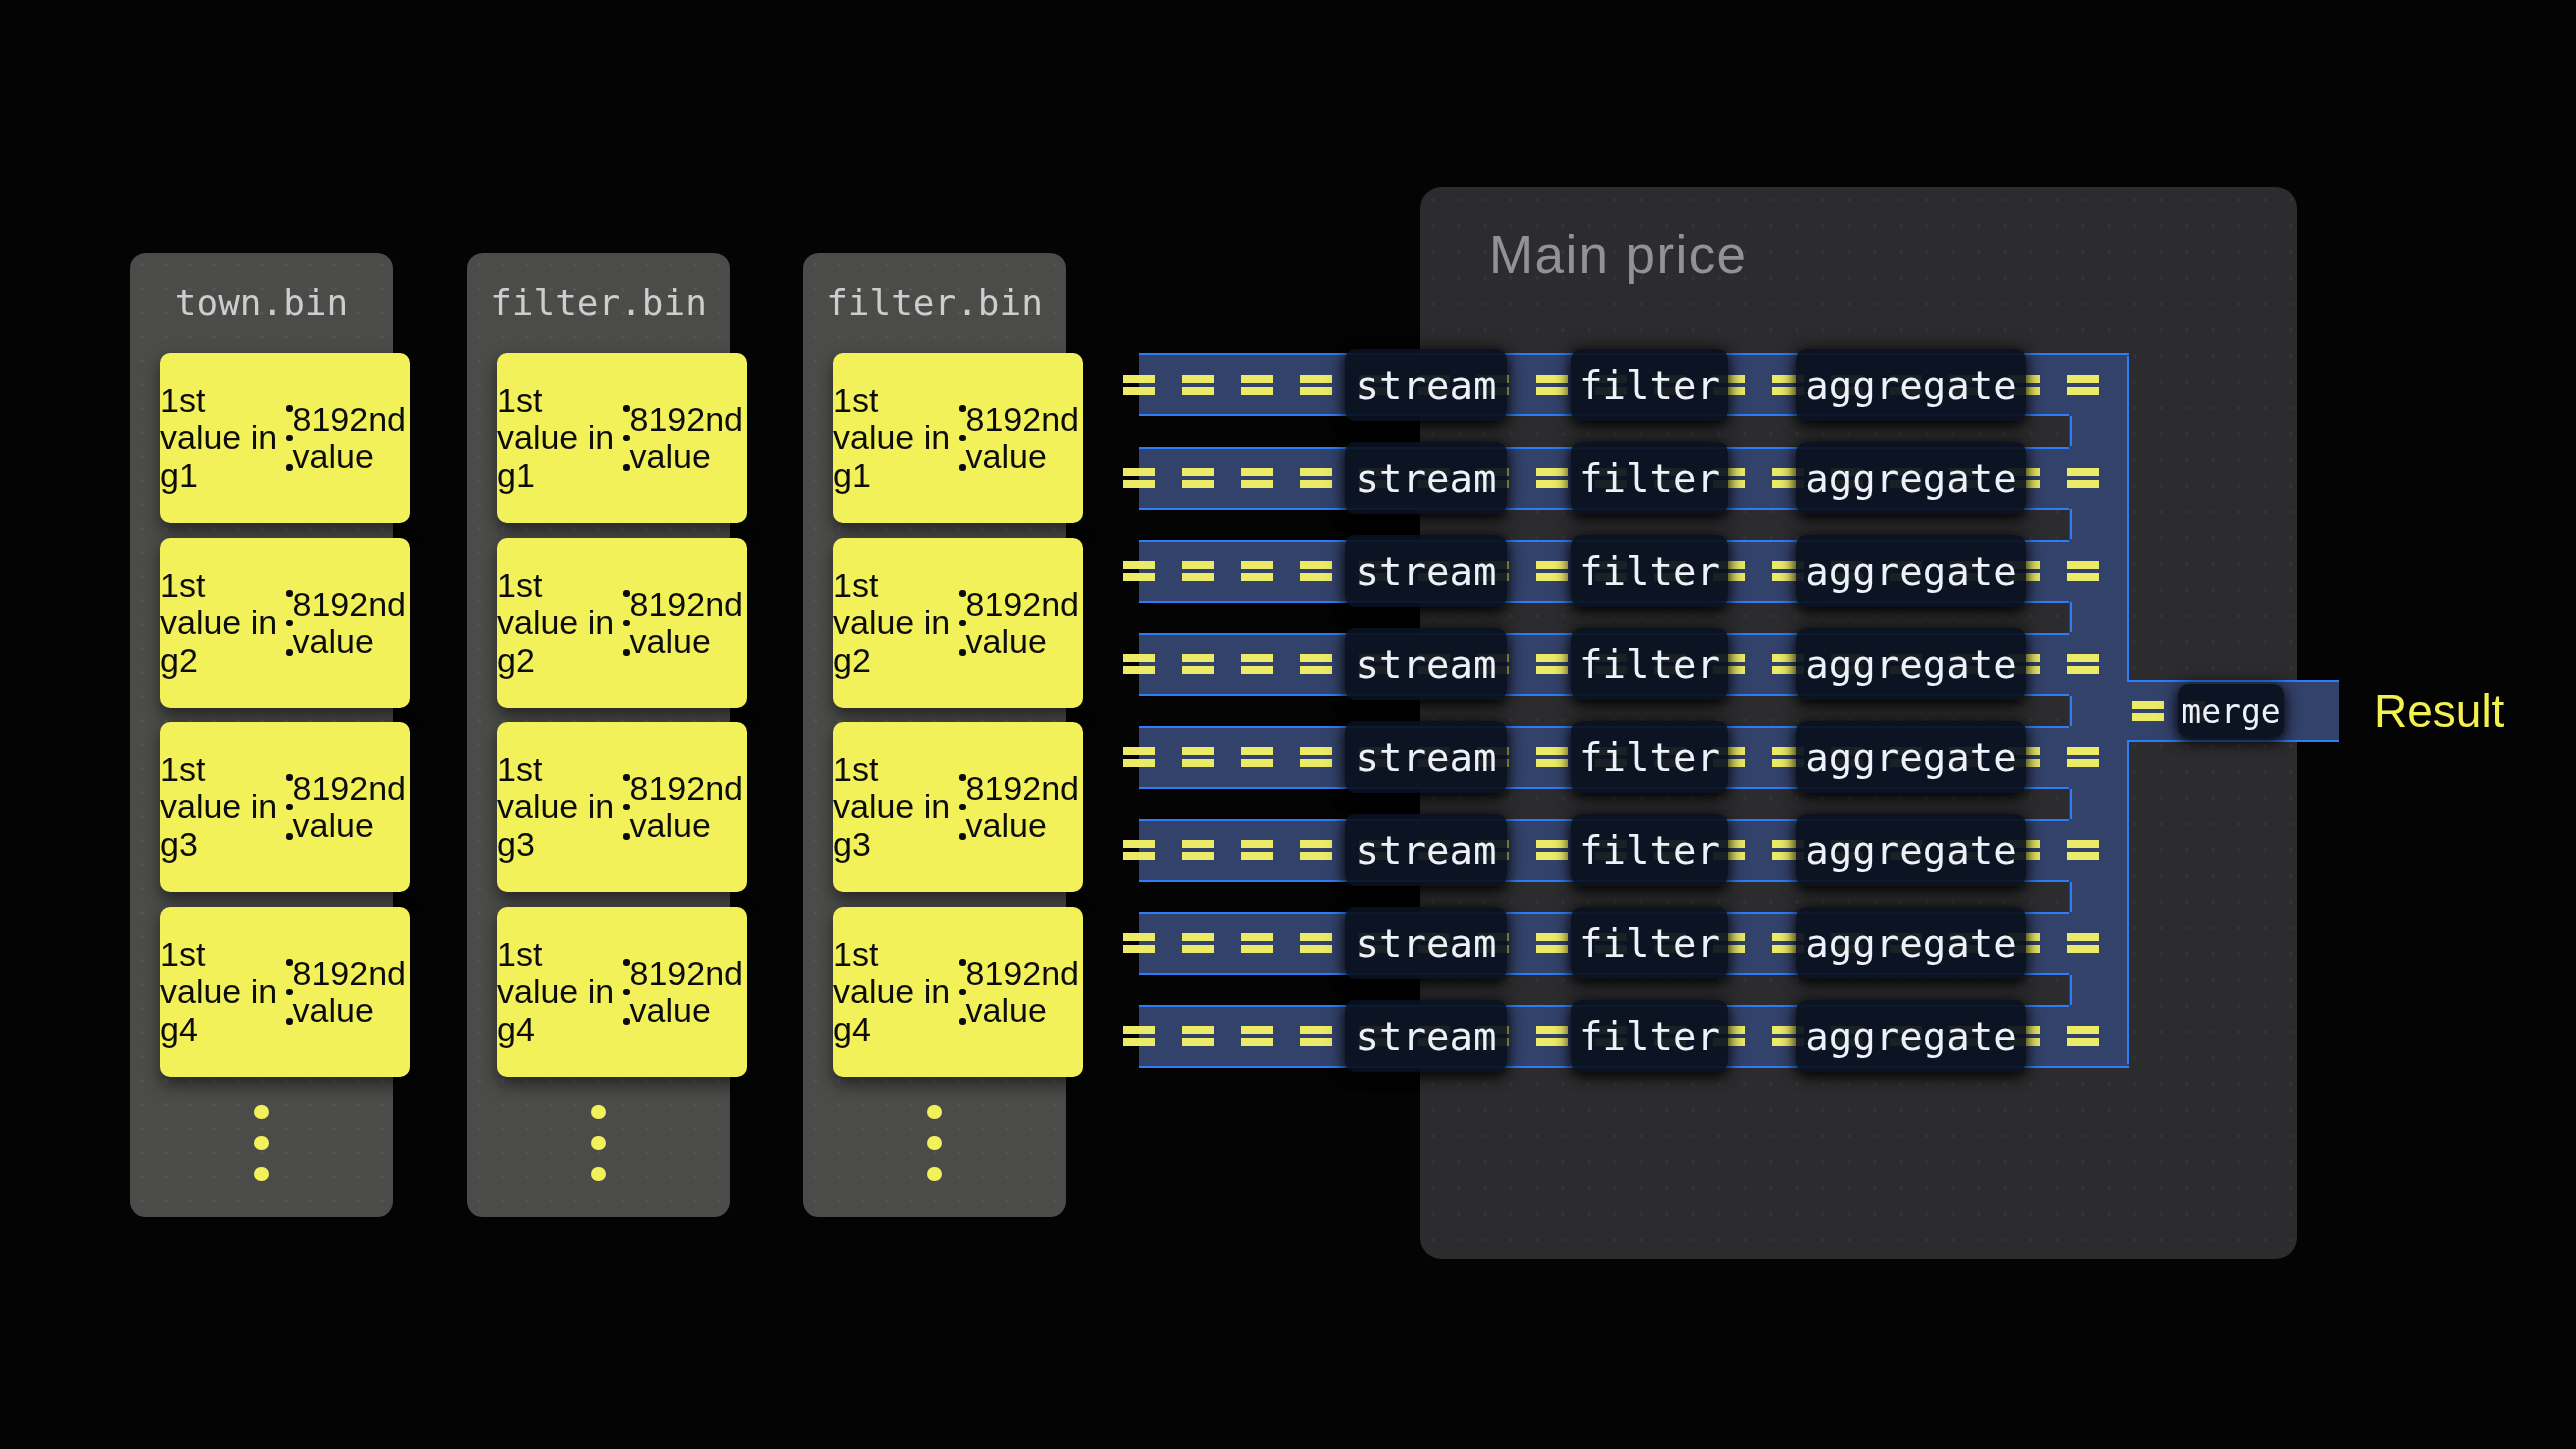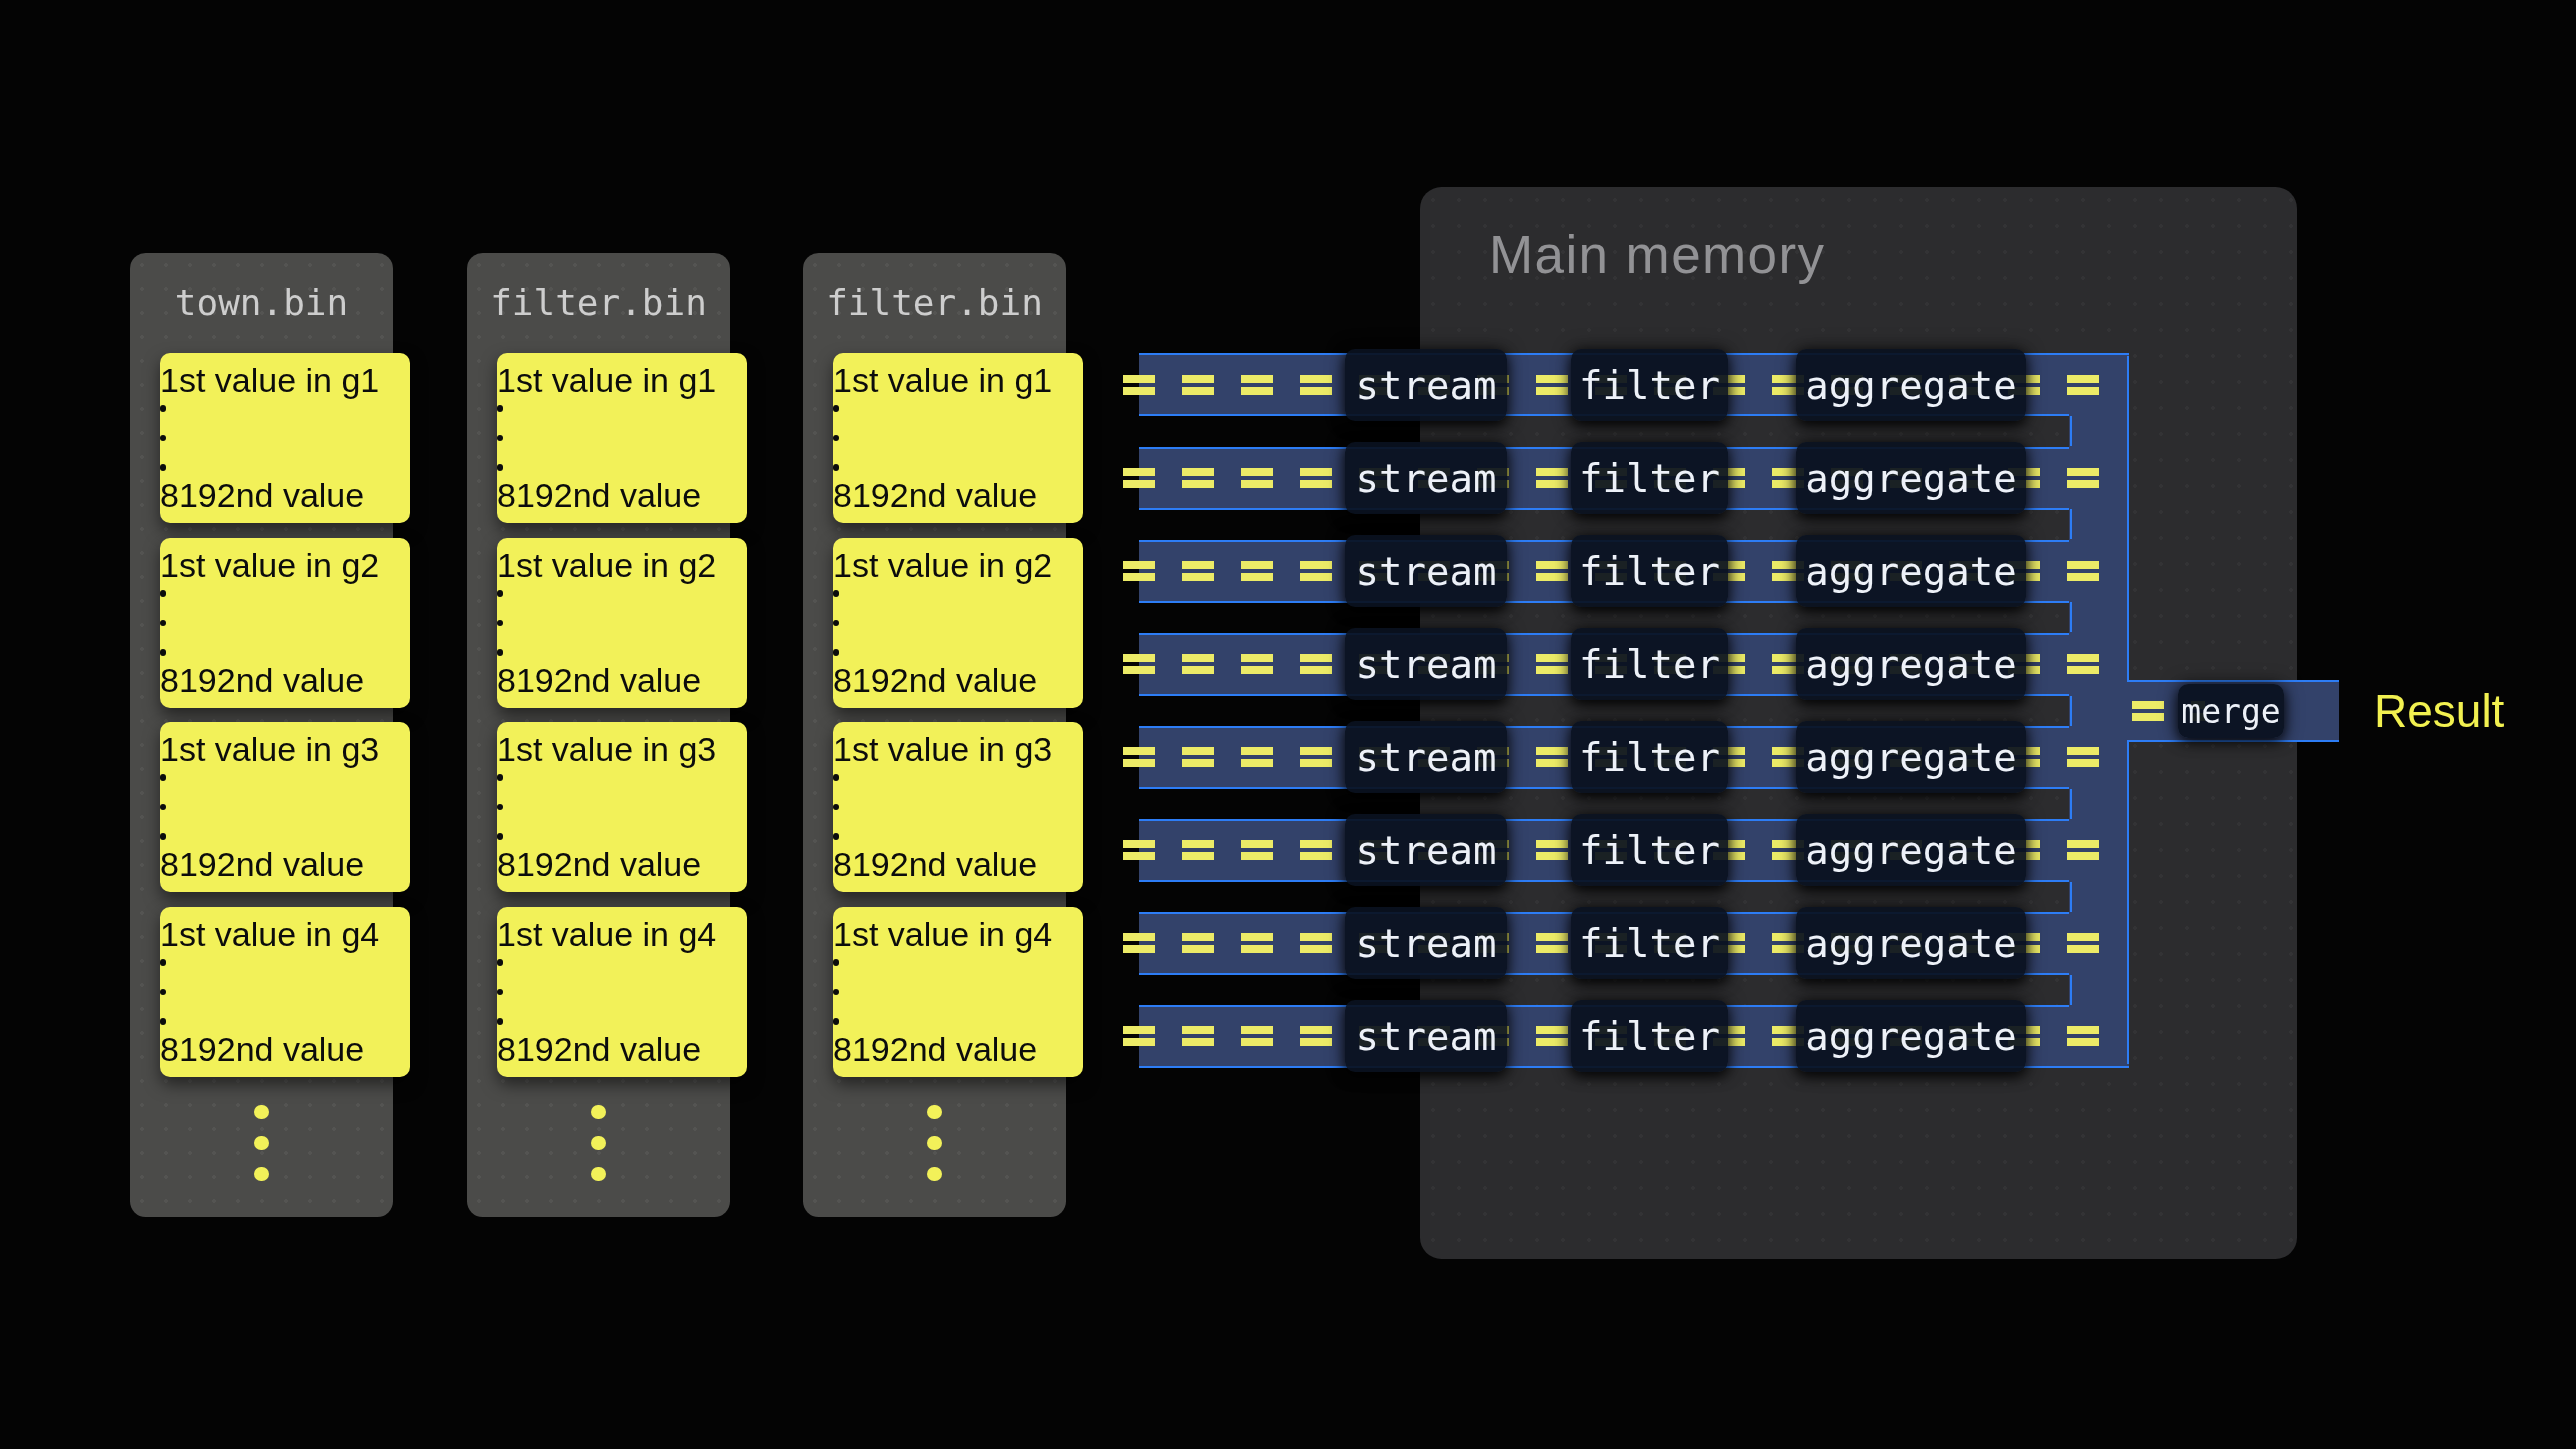--- a/index.html
+++ b/index.html
@@ -8,21 +8,21 @@
 
   
   .file-panel{position:absolute;top:253px;width:263px;height:964px;background:#4b4b49;
     border-radius:15.7px;
     background-image:radial-gradient(rgba(255,255,255,0.05) 1.8px,transparent 2.1px);
     background-size:24px 24px;z-index:1;}
   .file-title{position:absolute;top:29px;left:0;right:0;text-align:center;
     font-family:"DejaVu Sans Mono",monospace;font-size:36px;color:#cdcdcd;}
   .vblock{position:absolute;left:30px;width:250px;height:170px;background:#f2f159;
     border-radius:10px;box-shadow:0 7.2px 15.7px rgba(0,0,0,0.5);
-    display:flex;flex-direction:column;justify-content:space-between;
+    display:flex;flex-direction:row;align-items:center;justify-content:space-between;
     padding:8.6px 0;box-sizing:border-box;color:#0c0c0c;font-size:34px;line-height:1.1;}
   .vdots{display:flex;flex-direction:column;gap:23px;}
   .vdots i{width:6.4px;height:6.4px;border-radius:50%;background:#0c0c0c;}
   .ellipsis{position:absolute;left:0;right:0;top:852px;display:flex;flex-direction:column;
     align-items:center;gap:16.5px;}
   .ellipsis i{width:14.3px;height:14.3px;border-radius:50%;background:#f2f159;}
 
   
   .memory{position:absolute;left:1420px;top:187px;width:877px;height:1072px;background:#2c2c2e;
     border-radius:21.5px;
@@ -193,21 +193,21 @@
         </div>
       </div>
     <div class="ellipsis">
         <i></i>
         <i></i>
         <i></i>
       </div>
   </div>
 
   <div class="memory">
-    <div class="memory-title">Main memory</div>
+    <div class="memory-title">Main price</div>
   </div>
 
   <div class="pipeline" id="pipeline">
     <div class="spine"></div>
     <div class="merge-band"></div>
     <div class="mdash">
       <i class="d a"></i>
         <i class="d b"></i>
     </div>
     <div class="opbox merge-box">merge</div>

